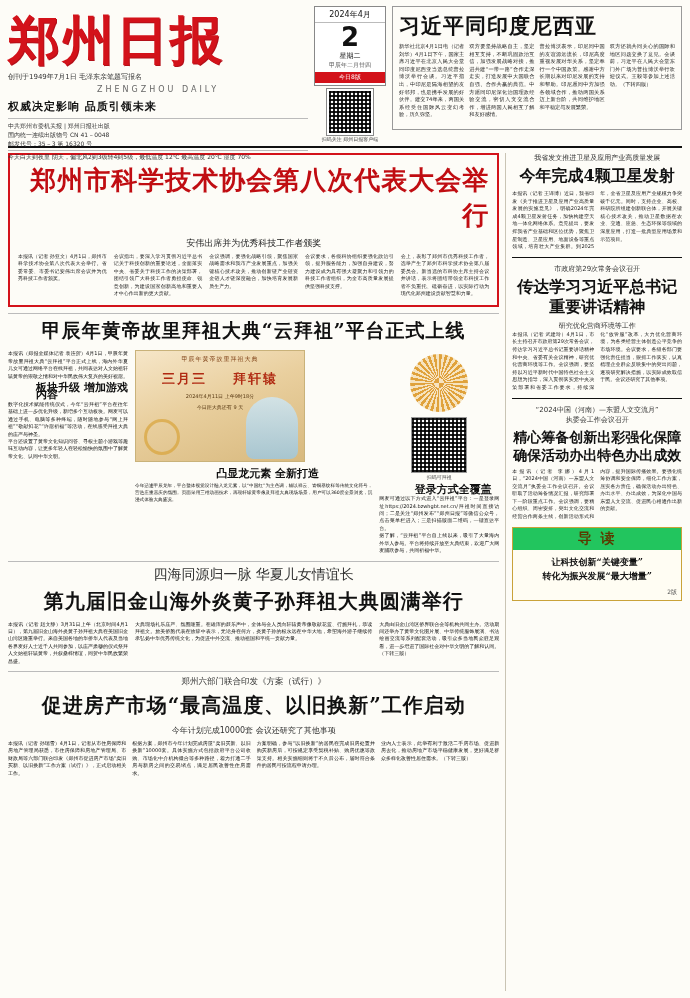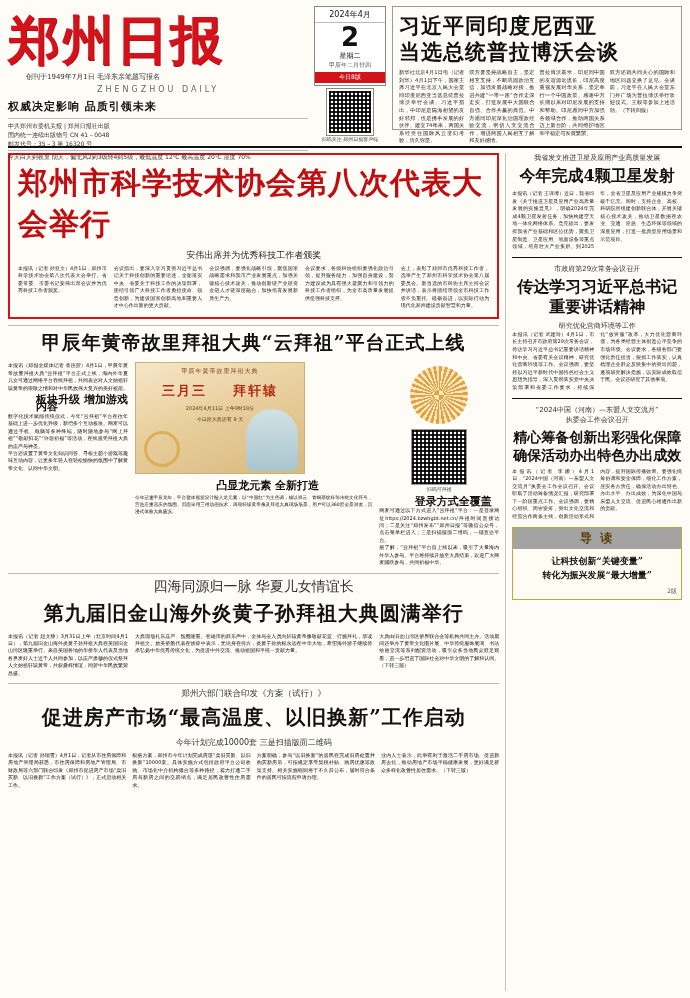--- a/index.html
+++ b/index.html
@@ -14,21 +14,21 @@
 
   
   .masthead{display:flex;align-items:flex-start;gap:6px;height:136px;}
   .mh-left{width:300px;position:relative;}
   .mh-title{
     font-family:"DejaVu Serif","Liberation Serif",serif;
     font-size:52px;font-weight:bold;color:#d3121a;letter-spacing:2px;
     line-height:60px;margin-top:4px;
     text-shadow:1px 1px 0 #b3101a;
   }
-  .mh-sub{font-size:7px;color:#333;margin-top:2px;margin-left:18px;}
+  .mh-sub{font-size:7px;color:#333;margin-top:2px;}
   .mh-pinyin{font-size:8px;color:#666;letter-spacing:3px;text-align:center;margin-top:3px;}
   .mh-slogan{font-size:11px;color:#111;margin-top:5px;letter-spacing:1px;font-weight:bold;}
   .mh-meta{font-size:6px;color:#333;border-top:1px solid #bbb;margin-top:4px;padding-top:2px;line-height:9px;}
   .mh-weather{font-size:6px;color:#333;border-top:1px solid #bbb;margin-top:2px;padding-top:2px;}
 
   .mh-date{
     width:70px;border:1px solid #888;text-align:center;padding:2px 0;background:#fff;
   }
   .mh-date .y{font-size:8px;border-bottom:1px solid #bbb;padding-bottom:2px;}
   .mh-date .d{font-size:26px;font-weight:bold;line-height:28px;color:#111;}
@@ -54,21 +54,21 @@
   .left-col{width:498px;}
   .right-col{width:172px;border-left:1px solid #c9c4b4;padding-left:6px;}
 
   .rule{border-top:2px solid #111;margin:4px 0;}
   .rule-thin{border-top:1px solid #bbb;margin:4px 0;}
 
   
   .lead-box{border:2px solid #d3121a;padding:6px 8px 8px;}
   .lead-box h2{
     font-family:"DejaVu Serif","Liberation Serif",serif;
-    font-size:30px;font-weight:bold;text-align:left;margin:2px 0 4px;color:#c00d12;letter-spacing:1px;
+    font-size:26px;font-weight:bold;text-align:right;margin:2px 0 4px;color:#c00d12;letter-spacing:1px;
   }
   .lead-sub{font-size:9px;text-align:center;color:#222;margin-bottom:3px;}
   .news-cols{display:flex;gap:7px;}
   .news-cols .c{flex:1;font-size:5px;line-height:7.4px;text-align:justify;color:#222;}
 
   
   .sec{margin-top:6px;}
   .sec h3{
     font-family:"DejaVu Serif","Liberation Serif",serif;
     font-size:19px;font-weight:bold;text-align:center;margin:4px 0 6px;letter-spacing:1px;
@@ -118,21 +118,21 @@
   .rc-title{
     font-family:"DejaVu Serif","Liberation Serif",serif;
     font-size:16px;font-weight:bold;text-align:center;line-height:20px;margin:3px 0 4px;
   }
   .rc-title.sm{font-size:14px;line-height:18px;}
   .rc-sub{font-size:7px;text-align:center;color:#333;}
   .rc-body{font-size:5px;line-height:7.6px;text-align:justify;color:#222;column-count:2;column-gap:6px;}
   .rc-sep{border-top:1px solid #111;margin:6px 0;}
 
   .guide{border:1px solid #c9a23a;margin-top:6px;background:#fffdf3;}
-  .guide-h{background:#a3a3a3;text-align:center;font-size:12px;font-weight:bold;padding:2px 0;color:#5a3b00;letter-spacing:2px;}
+  .guide-h{background:#22c55e;text-align:center;font-size:14px;font-weight:bold;padding:2px 0;color:#5a3b00;letter-spacing:2px;}
   .guide-b{font-size:9px;line-height:14px;text-align:center;padding:5px 4px;font-weight:bold;color:#111;
     font-family:"DejaVu Serif","Liberation Serif",serif;}
   .guide-f{font-size:6px;text-align:right;padding:0 4px 3px;color:#555;}
 
   .tiny{font-size:4.6px;line-height:6.6px;}
 </style>
 </head>
 <body>
 
 <div class="page">
@@ -160,21 +160,20 @@
         <div class="t">今日8版</div>
       </div>
       <div class="qr"></div>
       <div class="qr-cap">扫码关注
 郑州日报客户端</div>
     </div>
 
     <div class="mh-right">
       <h1>
         <span>习近平同印度尼西亚</span><br>
-        <span>当选总统普拉博沃会谈</span>
       </h1>
       <div class="cols">
         <div>新华社北京4月1日电（记者刘华）4月1日下午，国家主席习近平在北京人民大会堂同印度尼西亚当选总统普拉博沃举行会谈。习近平指出，中印尼是隔海相望的友好邻邦，也是携手发展的好伙伴。建交74年来，两国关系经受住国际风云变幻考验，历久弥坚。</div>
         <div>双方要坚持战略自主，坚定相互支持，不断巩固政治互信，加强发展战略对接，推进共建“一带一路”合作走深走实，打造发展中大国联合自强、合作共赢的典范。中方愿同印尼深化治国理政经验交流，密切人文交流合作，增进两国人民相互了解和友好感情。</div>
         <div>普拉博沃表示，印尼同中国的友谊源远流长，印尼高度重视发展对华关系，坚定奉行一个中国政策。感谢中方长期以来对印尼发展的支持和帮助。印尼愿同中方加强各领域合作，推动两国关系迈上新台阶，共同维护地区和平稳定与发展繁荣。</div>
         <div>双方还就共同关心的国际和地区问题交换了意见。会谈前，习近平在人民大会堂东门外广场为普拉博沃举行欢迎仪式。王毅等参加上述活动。（下转四版）</div>
       </div>
     </div>
   </div>
 
@@ -243,21 +242,21 @@
           <div class="colA">本报讯（记者 赵文静）3月31日上午（北京时间4月1日），第九届旧金山海外炎黄子孙拜祖大典在美国旧金山湾区隆重举行。来自美国各地的华侨华人代表及当地各界友好人士近千人共同参加，以庄严肃穆的仪式祭拜人文始祖轩辕黄帝，共叙桑梓情谊，同贺中华民族繁荣昌盛。</div>
           <div class="colA" style="width:auto;flex:1">大典现场礼乐庄严、氛围隆重。在雄浑的鼓乐声中，全体与会人员向轩辕黄帝像敬献花篮、行施拜礼，恭读拜祖文。旅美侨胞代表在致辞中表示，无论身在何方，炎黄子孙的根永远在中华大地，希望海外游子继续传承弘扬中华优秀传统文化，为促进中外交流、推动祖国和平统一贡献力量。</div>
           <div class="colC">大典由旧金山湾区侨界联合会等机构共同主办。活动期间还举办了黄帝文化图片展、中华传统服饰展演、书法绘画交流等系列配套活动，吸引众多当地民众驻足观看，进一步增进了国际社会对中华文明的了解和认同。（下转三版）</div>
         </div>
       </div>
 
       <div class="sec sec4">
         <div class="rule-thin"></div>
         <div class="k">郑州六部门联合印发《方案（试行）》</div>
         <h3>促进房产市场“最高温度、以旧换新”工作启动</h3>
-        <div class="sub2">今年计划完成10000套  三是扫描版面二维码</div>
+        <div class="sub2">今年计划完成10000套  会议还研究了其他事项</div>
         <div class="four">
           <div class="c">本报讯（记者 孙瑞雪）4月1日，记者从市住房保障和房地产管理局获悉，市住房保障和房地产管理局、市财政局等六部门联合印发《郑州市促进房产市场“卖旧买新、以旧换新”工作方案（试行）》，正式启动相关工作。</div>
           <div class="c">根据方案，郑州市今年计划完成房屋“卖旧买新、以旧换新”10000套。具体实施方式包括政府平台公司收购、市场化中介机构撮合等多种路径，着力打通二手房与新房之间的交易堵点，满足居民改善性住房需求。</div>
           <div class="c">方案明确，参与“以旧换新”的居民在完成旧房处置并购买新房后，可按规定享受契税补贴、购房优惠等政策支持。相关实施细则将于不久后公布，届时符合条件的居民可按流程申请办理。</div>
           <div class="c">业内人士表示，此举有利于激活二手房市场、促进新房去化，推动房地产市场平稳健康发展，更好满足群众多样化改善性居住需求。（下转三版）</div>
         </div>
       </div>
     </div>
 
     <div class="right-col">

